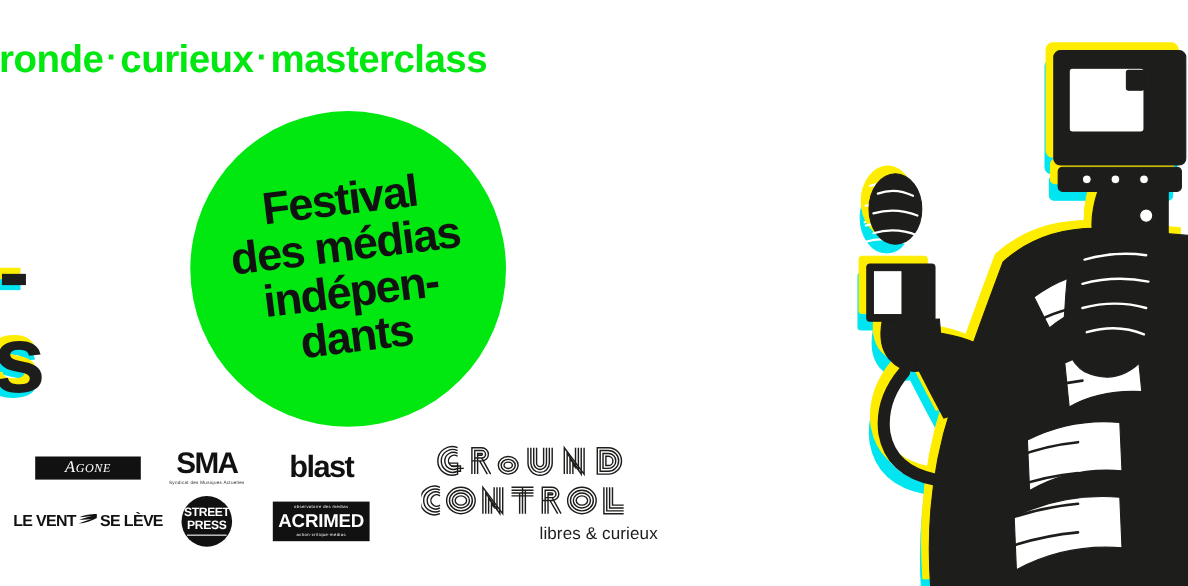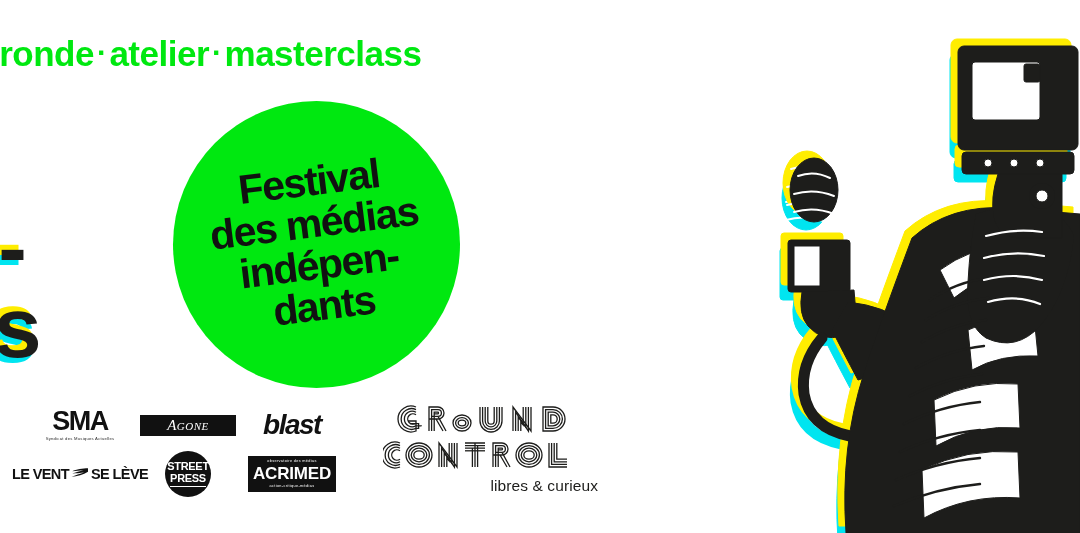--- a/index.html
+++ b/index.html
@@ -133,21 +133,20 @@
     letter-spacing: 0.25px;
     color: #2a2a2a;
     margin-top: 2px;
     white-space: nowrap;
   }
 
   
   .logo-blast {
     font-size: 28px;
     font-weight: 700;
-    font-style: italic;
     letter-spacing: -1.5px;
     color: #111111;
   }
 
   
   .logo-lvsl {
     display: flex;
     align-items: flex-start;
     gap: 2px;
     font-size: 14.5px;
@@ -215,49 +214,49 @@
     height: 533px;
   }
   #illustration svg { display: block; }
 </style>
 </head>
 <body>
 
 <div id="stage">
 
   <div id="strapline" style="color: rgb(0, 232, 16);">
-    <span>-ronde</span><span class="dot">·</span><span>atelier</span><span class="dot">·</span><span>masterclass</span>
+    <span>-ronde</span><span class="dot">·</span><span>curieux</span><span class="dot">·</span><span>masterclass</span>
   </div>
 
   <div id="headline" style="text-shadow: rgb(255, 237, 0) -5px -5px 0px, rgb(0, 229, 240) -5px 5px 0px; color: rgb(29, 29, 27);">
     <span class="hl-line">dé</span>
     <span class="hl-line">en-</span>
     <span class="hl-line">ces</span>
   </div>
 
   <div id="badge" style="background: rgb(0, 232, 16);">
     <div id="badge-text" style="transform: rotate(-7deg); color: rgb(17, 17, 17);">
       <span>Festival</span>
       <span>des médias</span>
       <span>indépen-</span>
       <span>dants</span>
     </div>
   </div>
 
   <div id="partners">
 
     <div class="logo-cell">
+      <div class="logo-agone">Agone</div>
+    </div>
+
+    <div class="logo-cell">
       <div class="logo-sma-wrap">
         <div class="logo-sma">SMA</div>
         <div class="logo-sma-sub">Syndicat des Musiques Actuelles</div>
       </div>
-    </div>
-
-    <div class="logo-cell">
-      <div class="logo-agone">Agone</div>
     </div>
 
     <div class="logo-cell">
       <div class="logo-blast">blast</div>
     </div>
 
     <div class="logo-cell">
       <div class="logo-lvsl">
         <span>LE VENT</span>
         <span class="lvsl-wing">

